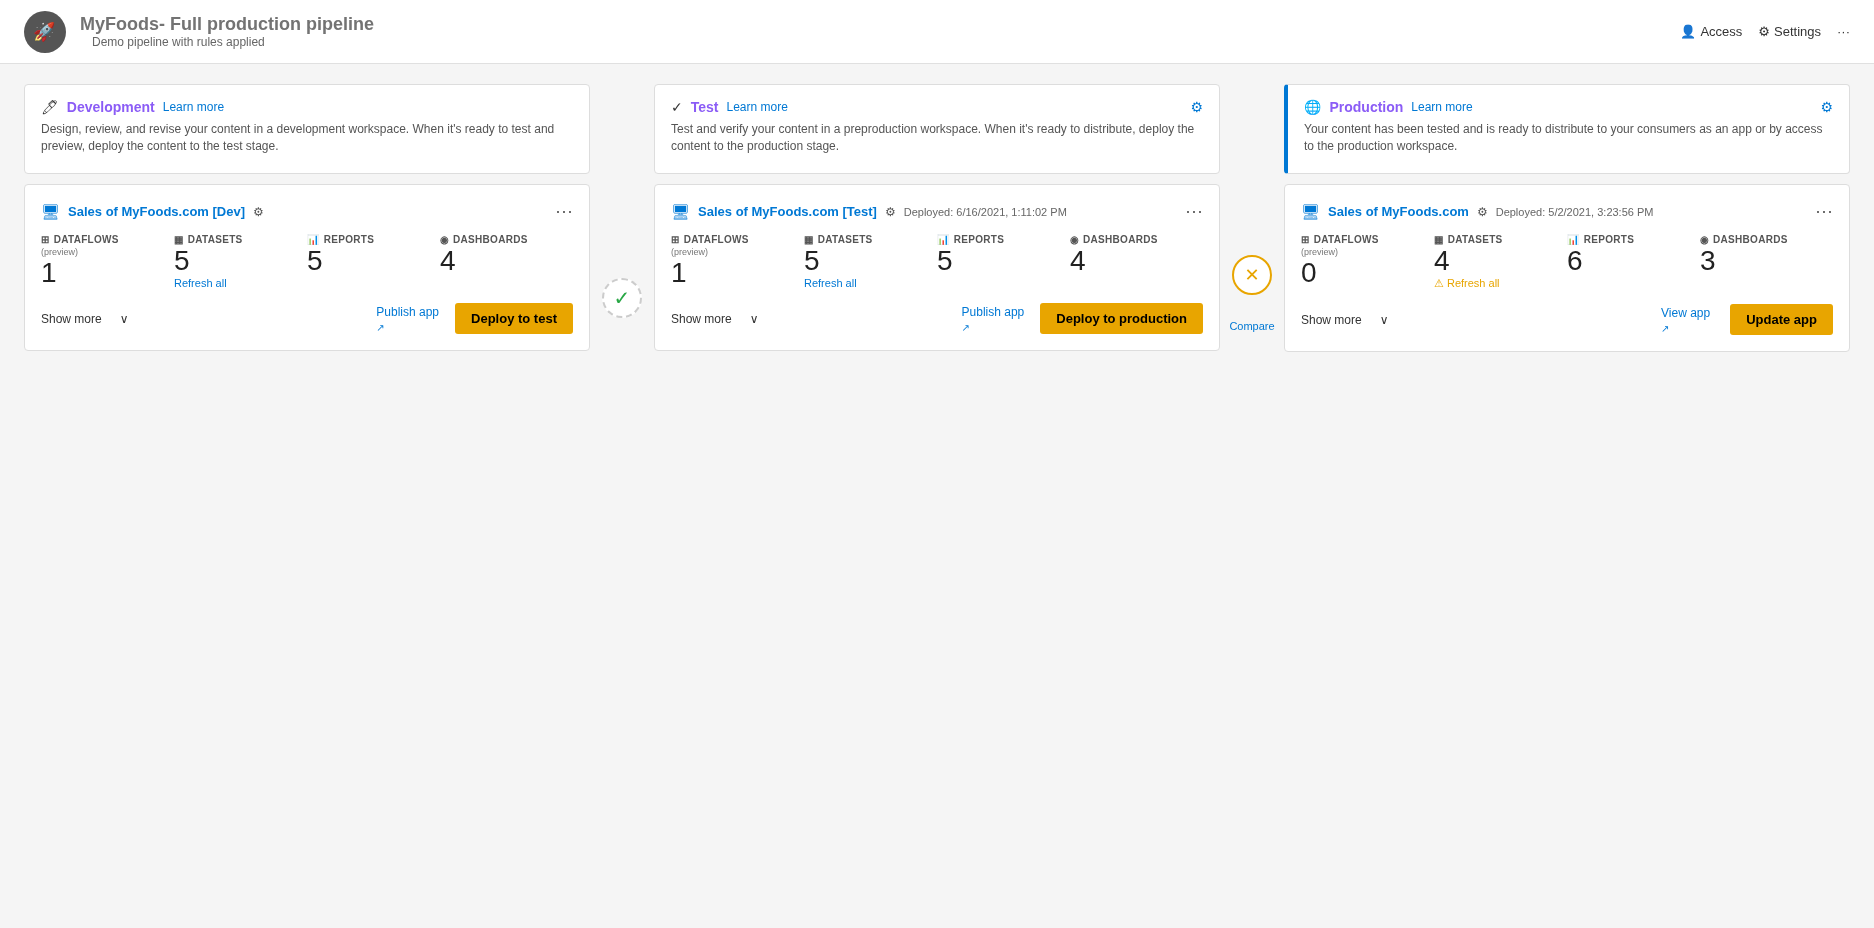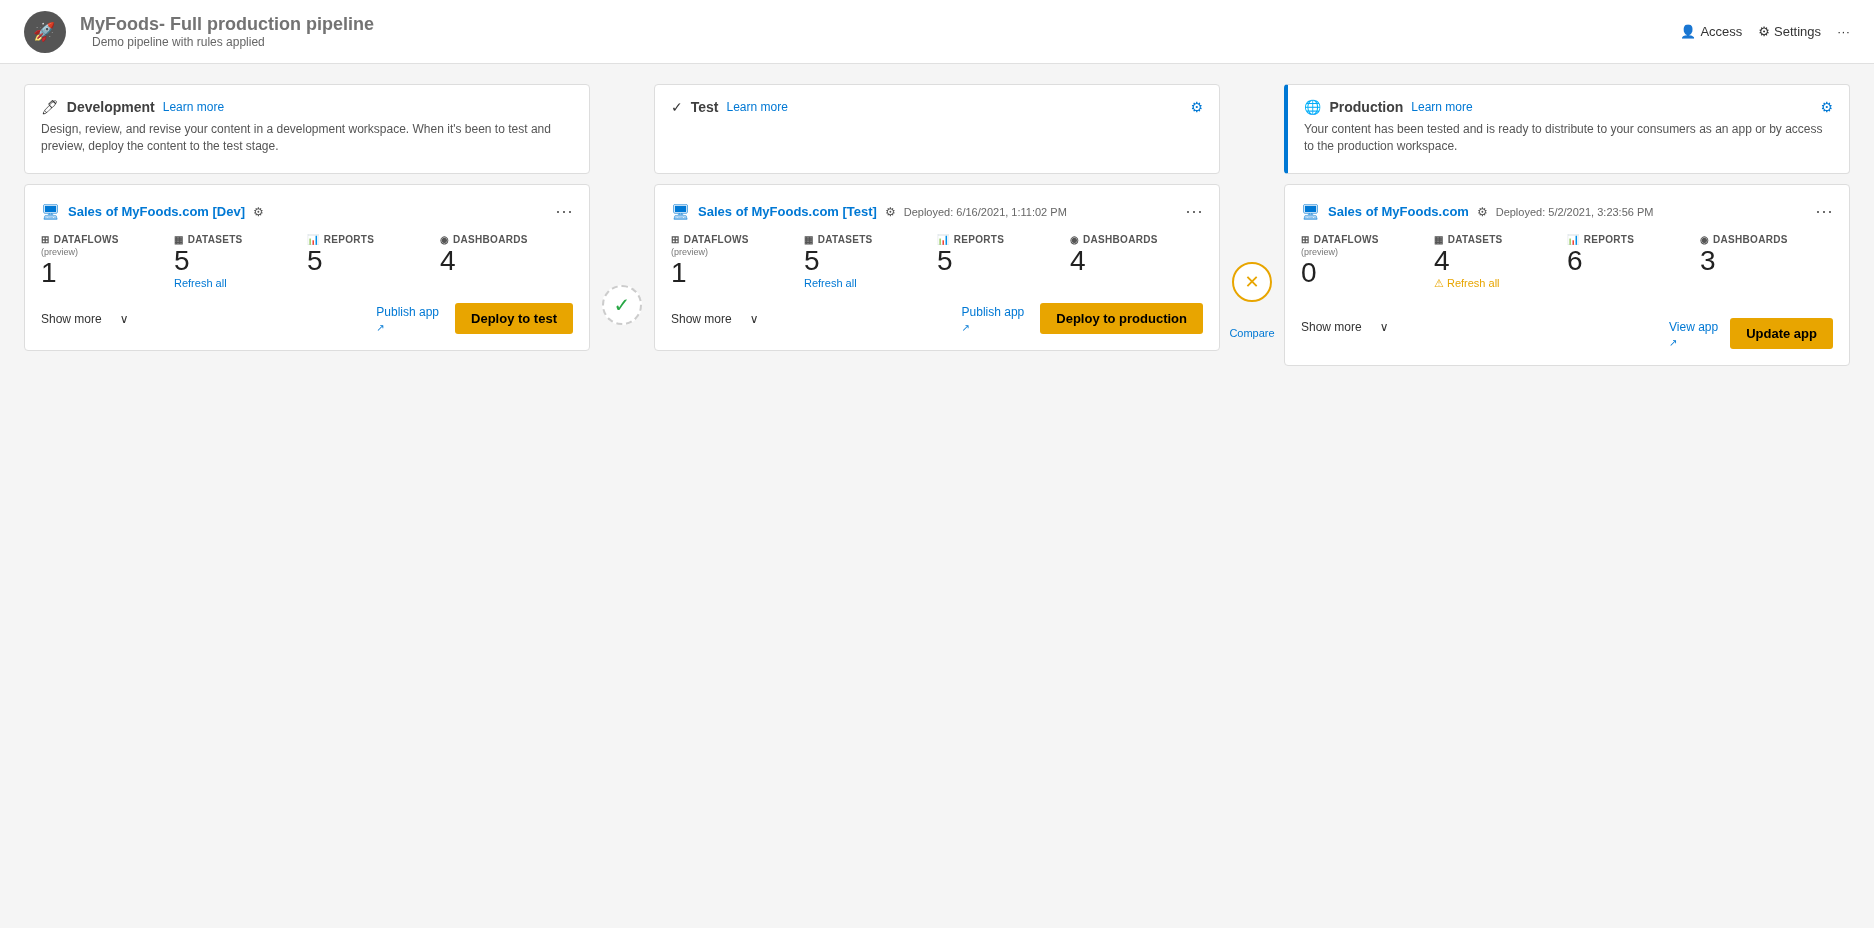--- a/index.html
+++ b/index.html
@@ -82,21 +82,21 @@
     }
     .stage-header-title {
       display: flex;
       align-items: center;
       gap: 8px;
       margin-bottom: 6px;
     }
     .stage-name {
       font-size: 14px;
       font-weight: 600;
-      color: #404040;
+      color: #8b5cf6;
     }
     .learn-more {
       color: #0078d4;
       font-size: 12px;
       text-decoration: none;
       cursor: pointer;
     }
     .stage-refresh-icon {
       margin-left: auto;
       color: #0078d4;
@@ -305,34 +305,35 @@
 
   <div style="display:flex; align-items:stretch; margin-bottom:10px;">
 
     <div style="flex:1;">
       <div class="stage-header">
         <div class="stage-header-title">
           <span style="font-size:14px;">🖊</span>
           <span class="stage-name">Development</span>
           <a class="learn-more">Learn more</a>
         </div>
-        <div class="stage-desc">Design, review, and revise your content in a development workspace. When it's been to test and preview, deploy the content to the test stage.</div>
+        <div class="stage-desc">Design, review, and revise your content in a development workspace. When it's ready to test and preview, deploy the content to the test stage.</div>
       </div>
     </div>
 
     <div style="width:64px; flex-shrink:0;"></div>
 
     <div style="flex:1;">
       <div class="stage-header">
         <div class="stage-header-title">
           <span style="font-size:14px;">✓</span>
           <span class="stage-name">Test</span>
           <a class="learn-more">Learn more</a>
           <span class="stage-refresh-icon" style="font-size:14px;">⚙</span>
         </div>
+        <div class="stage-desc">Test and verify your content in a preproduction workspace. When it's ready to distribute, deploy the content to the production stage.</div>
       </div>
     </div>
 
     <div style="width:64px; flex-shrink:0;"></div>
 
     <div style="flex:1;">
       <div class="stage-header production">
         <div class="stage-header-title">
           <span style="font-size:14px;">🌐</span>
           <span class="stage-name">Production</span>
@@ -522,21 +523,21 @@
               <span>DASHBOARDS</span>
             </div>
             <div class="metric-value">3</div>
           </div>
         </div>
         <div class="card-footer">
           <div class="show-more-link">
             <span>Show more</span>
             <span>∨</span>
           </div>
-          <div style="display:flex; align-items:center; gap:12px;margin-top:14px;">
+          <div style="display:flex; align-items:center; gap:20px;">
             <a class="publish-link">
               <span>View app</span>
               <span style="font-size:10px;">↗</span>
             </a>
             <button class="action-btn">Update app</button>
           </div>
         </div>
       </div>
     </div>
 

